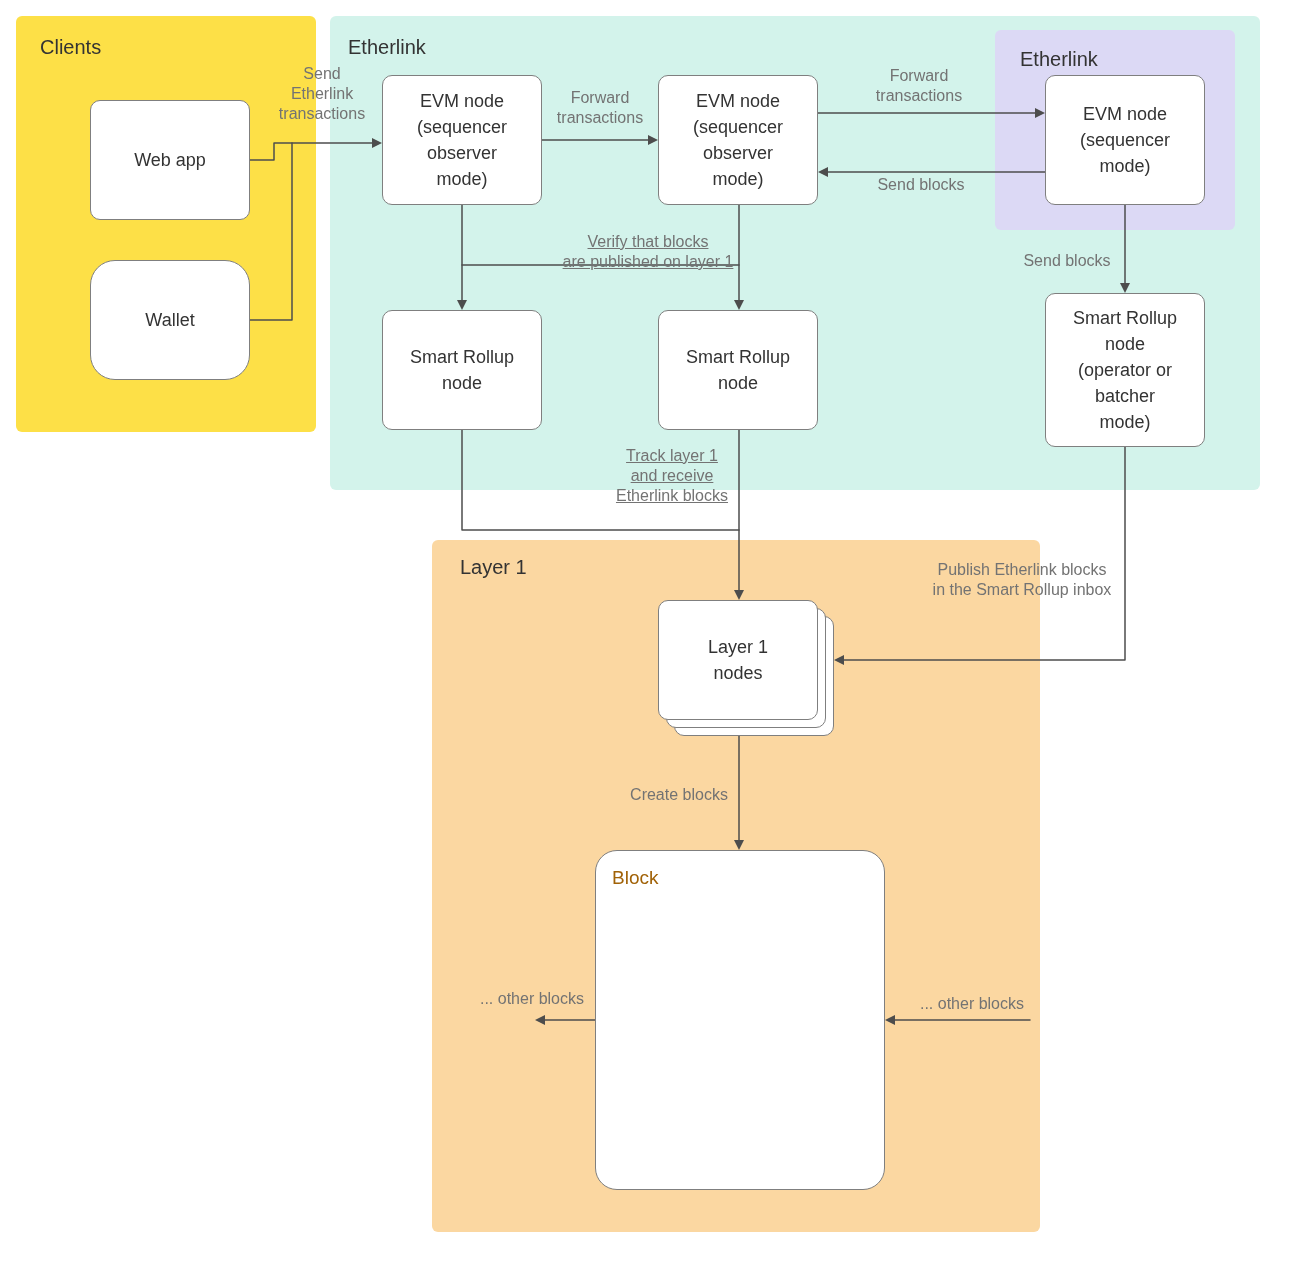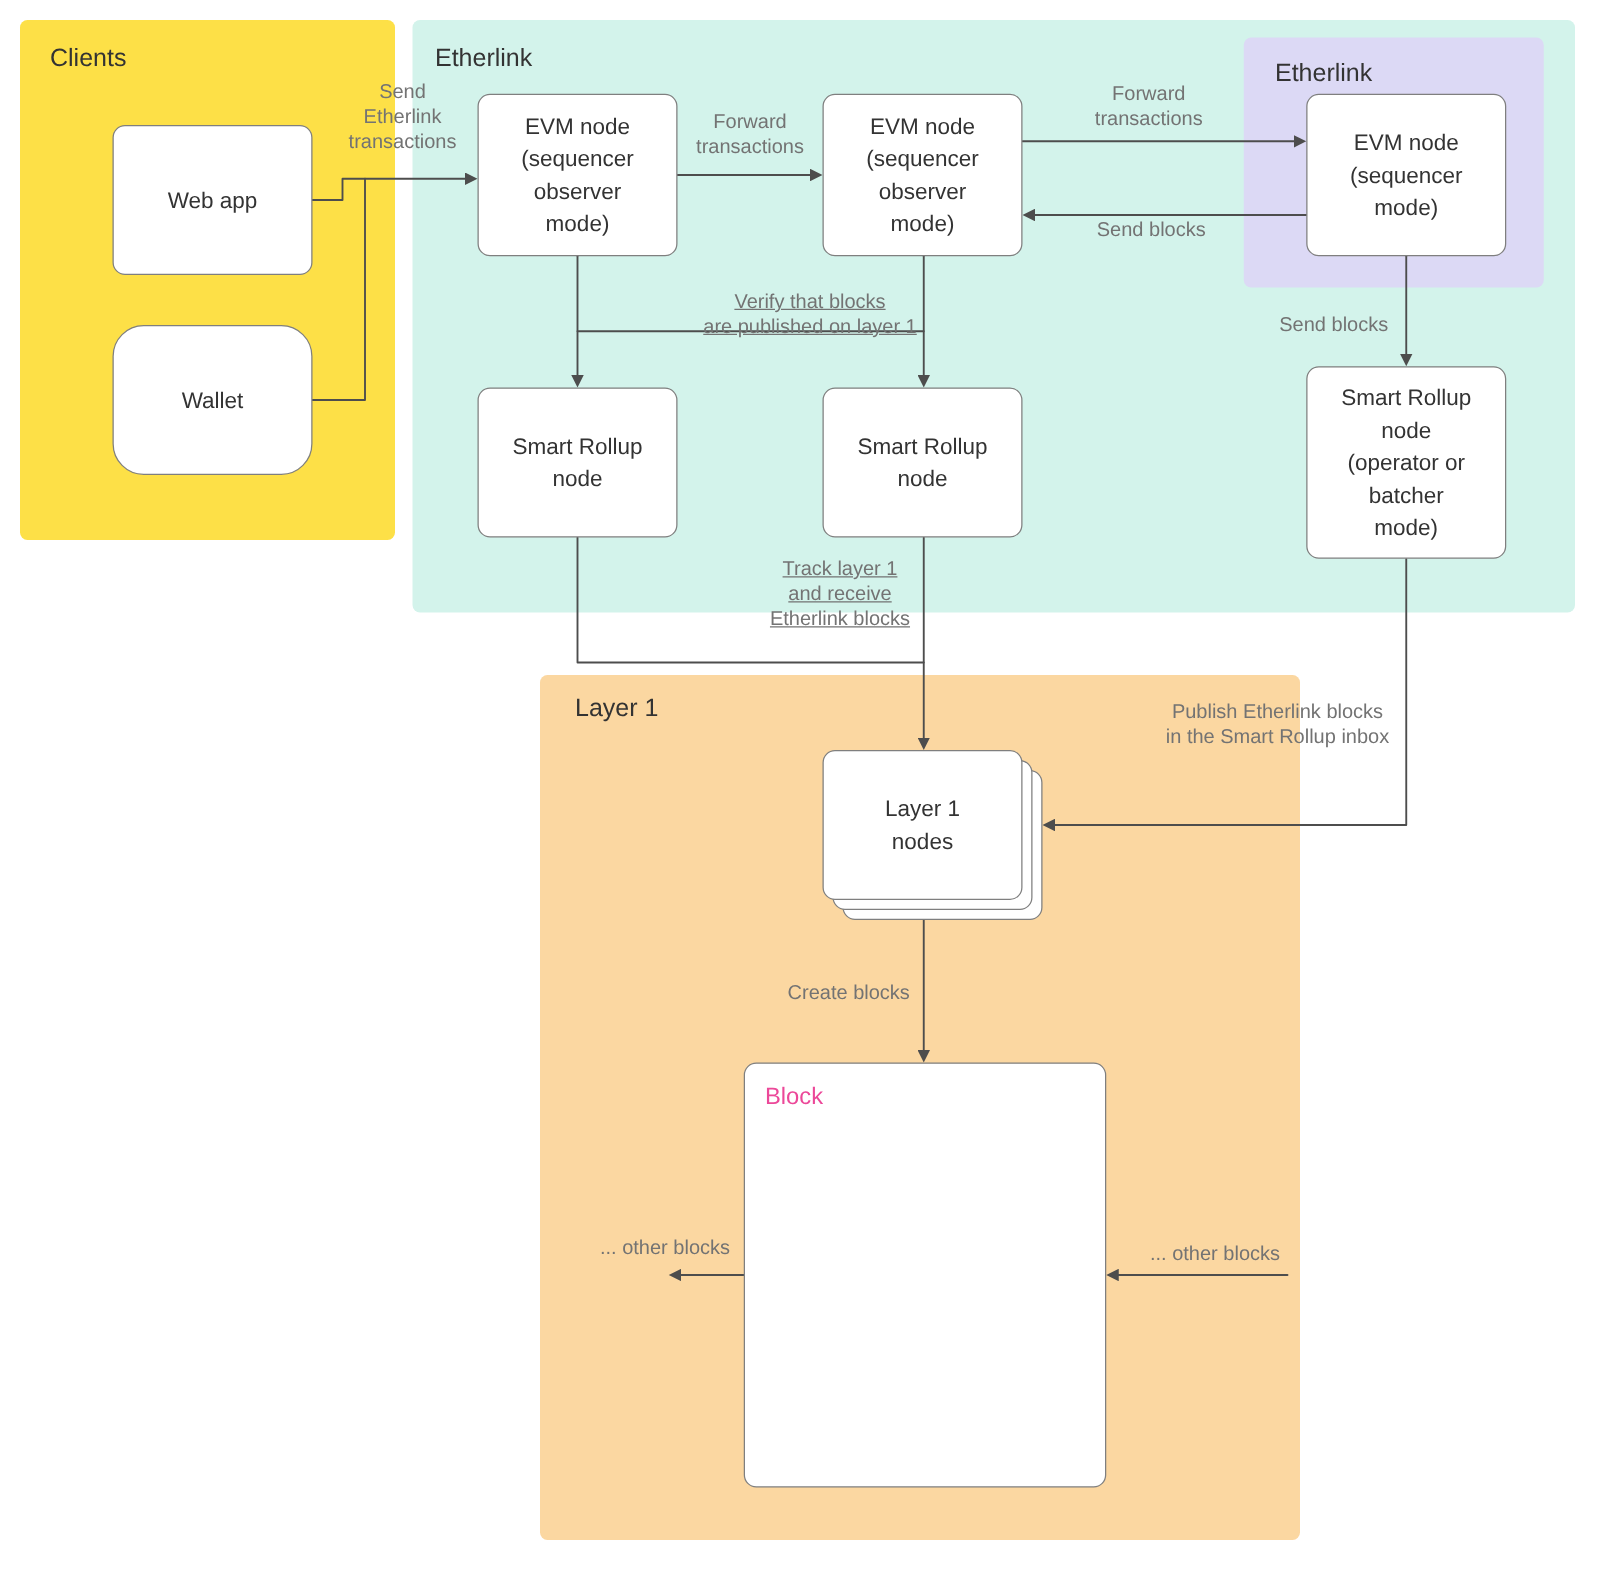--- a/index.html
+++ b/index.html
@@ -59,27 +59,27 @@
     background: #ffffff;
     border: 1px solid #7f7f7f;
     border-radius: 10px;
     z-index: 2;
     box-sizing: border-box;
   }
   .block-node {
     position: absolute;
     background: #ffffff;
     border: 1px solid #7f7f7f;
-    border-radius: 10px;
+    border-radius: 22px;
     z-index: 2;
     box-sizing: border-box;
     padding: 14px 16px 0 16px;
     font-size: 19px;
     line-height: 26px;
-    color: #ec4899;
+    color: #a16207;
   }
   .block-title { font-size: 19px; }
   .block-list {
     list-style: disc outside;
     margin: 18px 0 0 0;
     padding: 0 0 0 24px;
   }
   .block-list li {
     margin: 0;
     white-space: pre-line;

